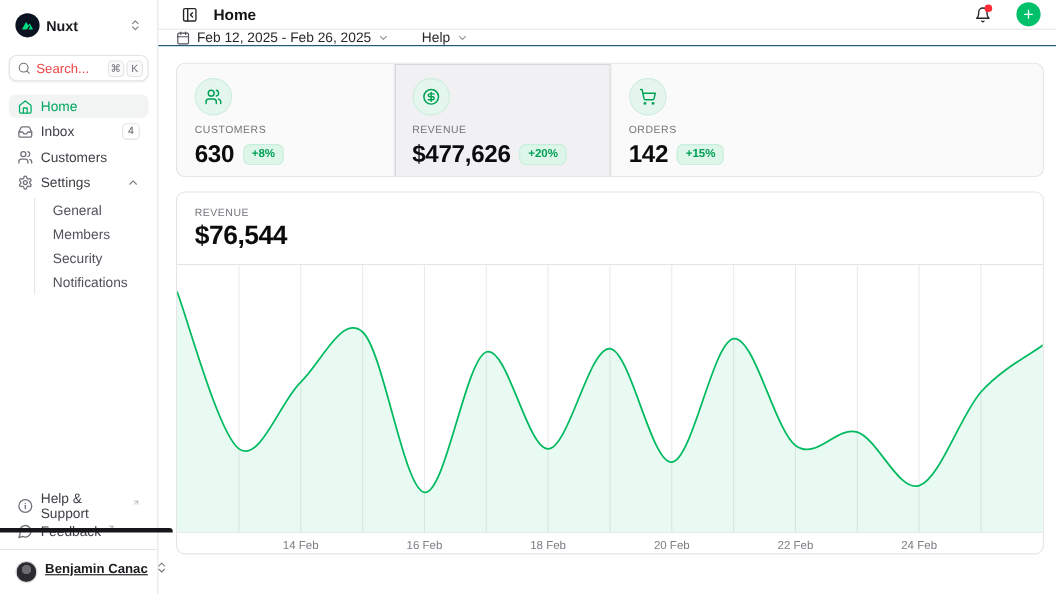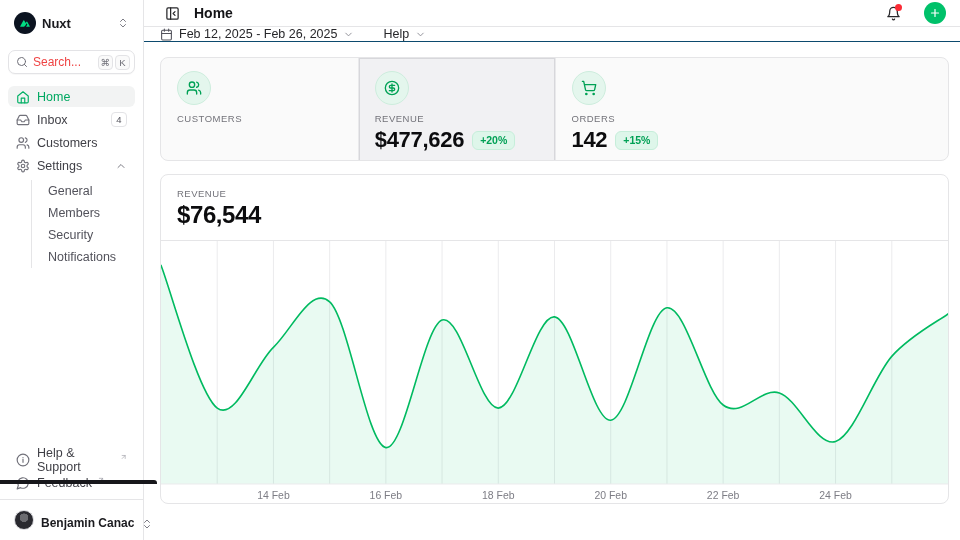--- a/index.html
+++ b/index.html
@@ -63,21 +63,21 @@
   .subtree { margin: 2px 0 2px 23px; border-left: 1px solid #e5e5e7; display: flex; flex-direction: column; }
   .sub-item { height: 22px; display: flex; align-items: center; padding-left: 16px; color: #52525b; font-size: 12.5px; border-radius: 6px; cursor: pointer; }
 
   .side-spacer { flex: 1; }
   .foot-links { display: flex; flex-direction: column; gap: 2px; padding-bottom: 6px; }
   .foot-item { display: flex; align-items: flex-start; gap: 7px; height: 21px; padding: 0 8px; border-radius: 6px; color: #3f3f46; font-weight: 500; cursor: pointer; align-items: center; }
   .foot-item .n-icon { width: 14px; height: 14px; color: #71717a; flex: none; }
   .ext-arrow { width: 8px; height: 8px; color: #9a9aa3; margin: -6px 0 0 -2px; }
 
   .user-sect { border-top: 1px solid #e5e5e7; margin: 0 -8px; padding: 8px; }
-  .user-row { display: flex; align-items: flex-end; gap: 7px; padding: 2px 6px; border-radius: 6px; cursor: pointer; }
+  .user-row { display: flex; align-items: flex-start; gap: 7px; padding: 2px 6px; border-radius: 6px; cursor: pointer; text-decoration: underline; }
   .avatar { width: 20px; height: 20px; border-radius: 50%; flex: none;
     background: radial-gradient(circle at 50% 38%, #6b6b70 0 30%, #2a2a30 31% 100%); border: 1px solid #d9d9dd; }
   .user-name { font-weight: 700; font-size: 12px; color: #1b1b1f; flex: 1; white-space: nowrap; }
 
   
   .main { flex: 1; display: flex; flex-direction: column; }
   .topbar {
     height: 42px; border-bottom: 1px solid #e5e5e7;
     display: flex; align-items: center; padding: 0 14px 0 16px; gap: 10px;
   }
@@ -298,20 +298,24 @@
         <div class="stat-card">
           <span class="stat-icon-circle">
             <svg class="icon" viewBox="0 0 24 24">
                 <path d="M16 21v-2a4 4 0 0 0-4-4H6a4 4 0 0 0-4 4v2"></path>
                 <circle cx="9" cy="7" r="4"></circle>
                 <path d="M22 21v-2a4 4 0 0 0-3-3.87"></path>
                 <path d="M16 3.13a4 4 0 0 1 0 7.75"></path>
               </svg>
           </span>
           <div class="stat-label">CUSTOMERS</div>
+          <div class="stat-value-row">
+            <span class="stat-value">630</span>
+            <span class="delta-badge">+8%</span>
+          </div>
         </div>
 
 
         <div class="stat-card selected">
           <span class="stat-icon-circle">
             <svg class="icon" viewBox="0 0 24 24">
                 <circle cx="12" cy="12" r="10"></circle>
                 <path d="M16 8h-6a2 2 0 1 0 0 4h4a2 2 0 1 1 0 4H8"></path>
                 <path d="M12 18V6"></path>
               </svg>

